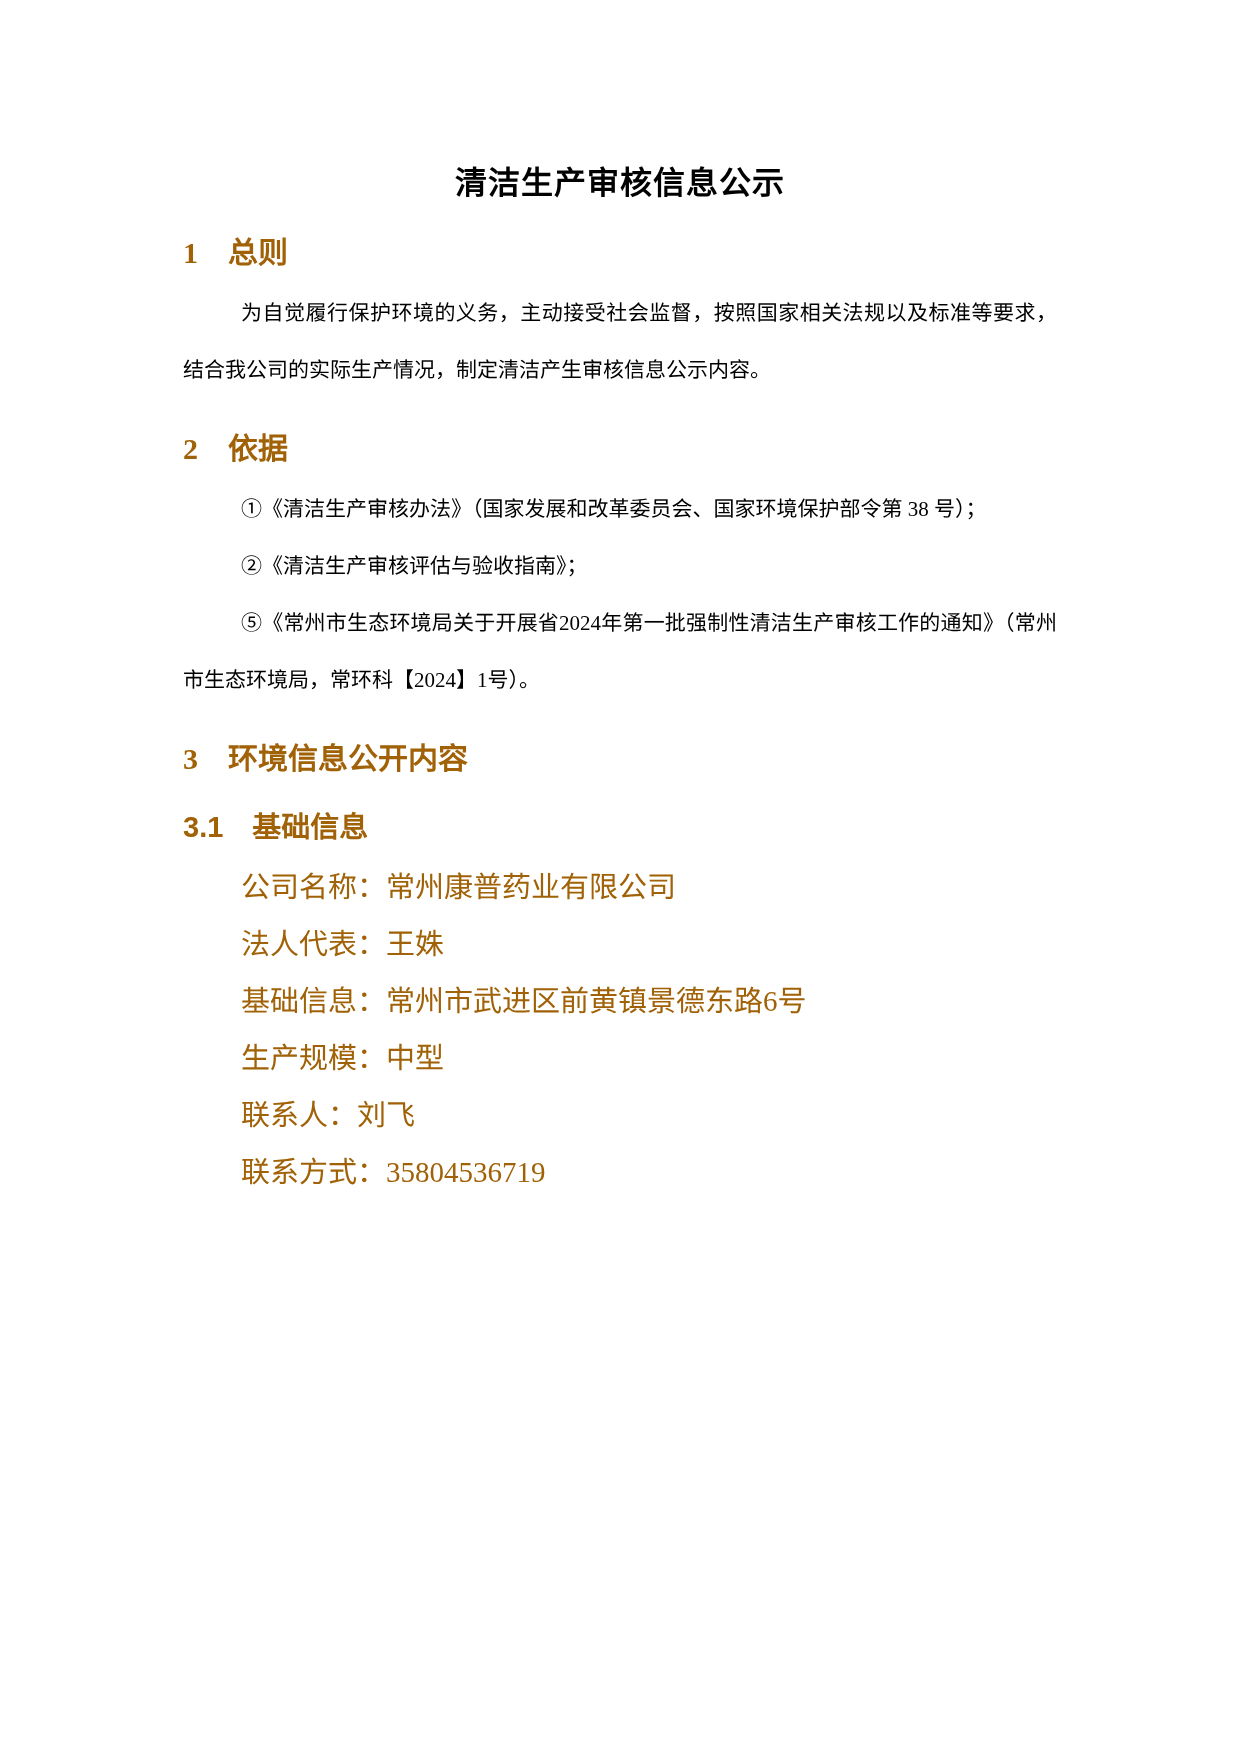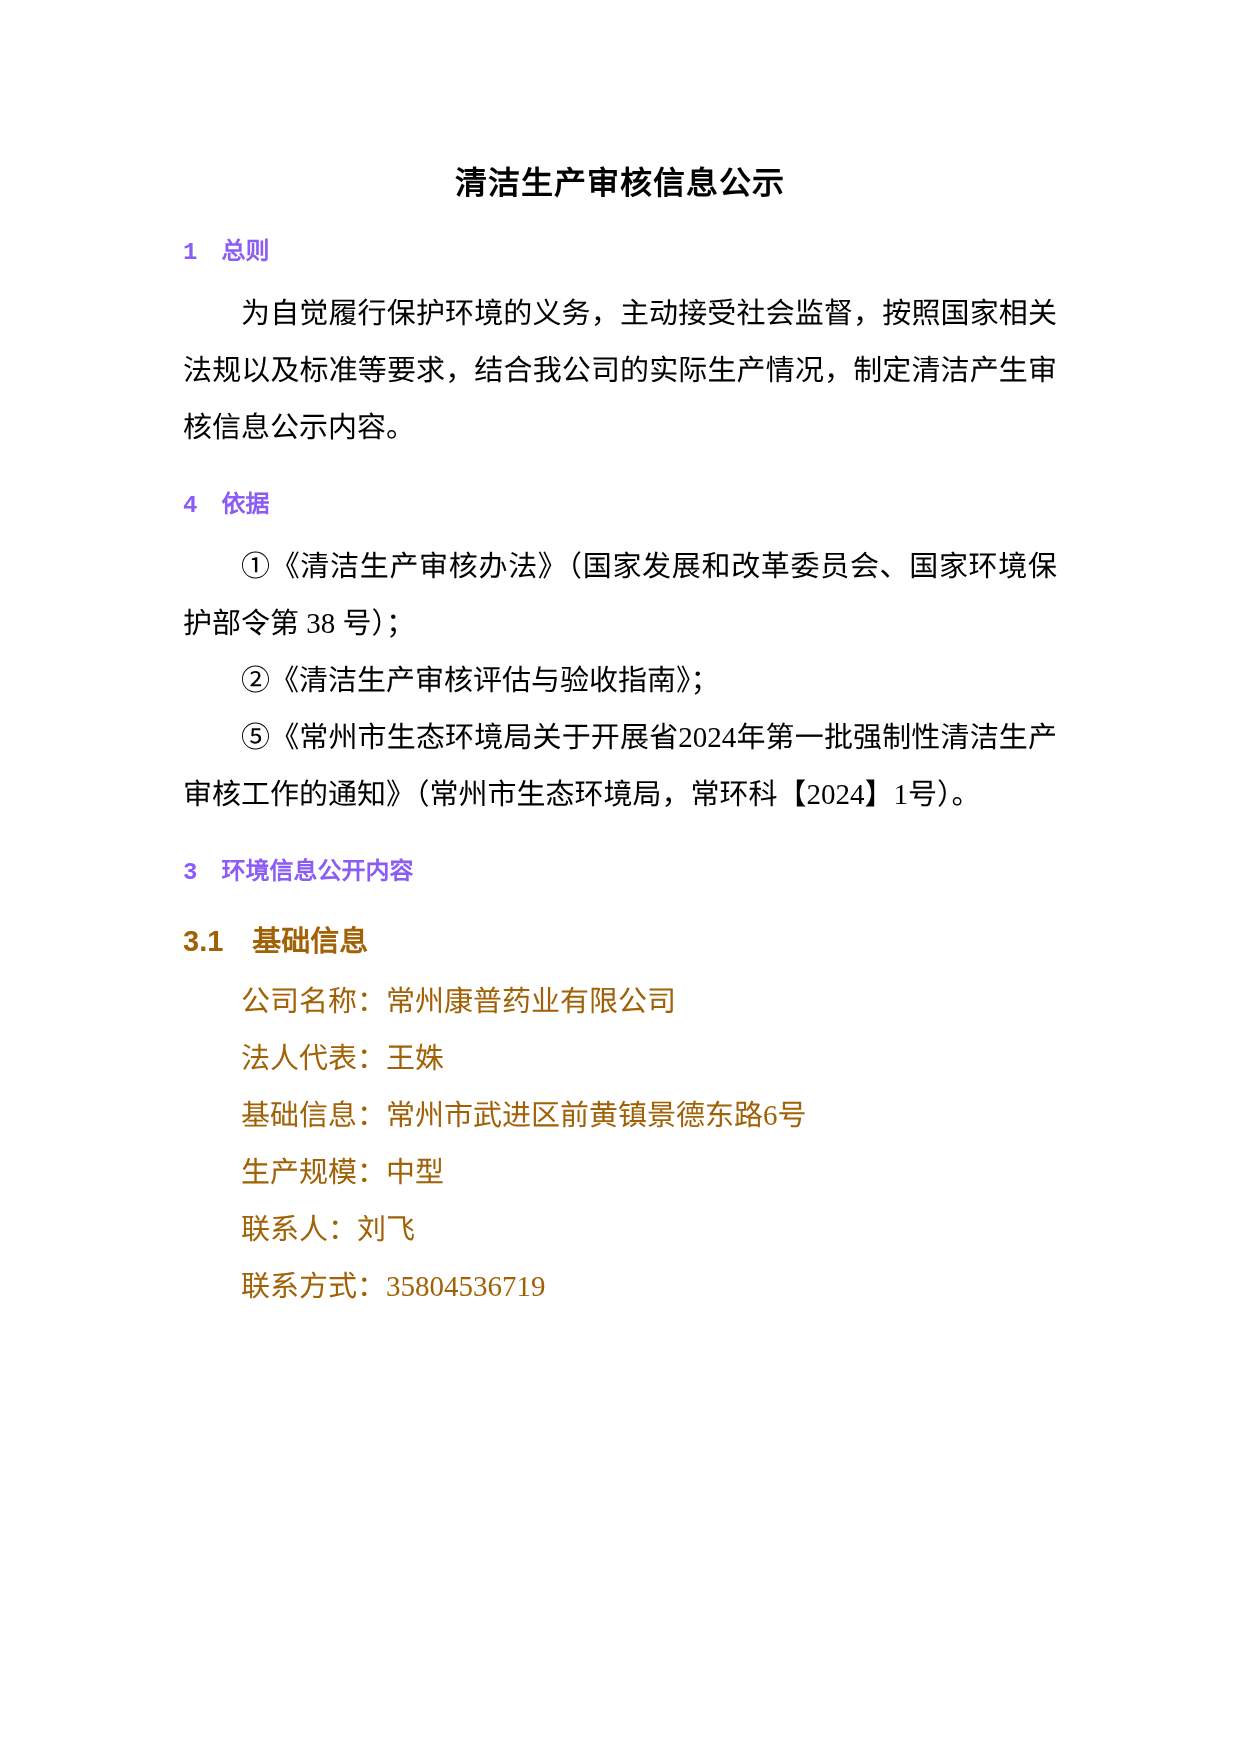--- a/index.html
+++ b/index.html
@@ -23,38 +23,38 @@
     font-family: "Liberation Sans", "DejaVu Sans", sans-serif;
     font-weight: bold;
     font-size: 32px;
     line-height: 40px;
     text-align: center;
     letter-spacing: 1px;
     color: #000000;
   }
   h2.sec-heading {
     margin: 32px 0 14px 0;
-    font-family: Liberation Mono, monospace;
+    font-family: Liberation Serif, serif;
     font-weight: bold;
-    font-size: 24px;
+    font-size: 30px;
     line-height: 36px;
-    color: #8b5cf6;
+    color: #a16207;
   }
   h3.subsec-heading {
     margin: 32px 0 14px 0;
     font-family: "Liberation Sans", "DejaVu Sans", sans-serif;
     font-weight: bold;
     font-size: 29px;
     line-height: 36px;
     color: #a16207;
   }
   p.body-par {
     margin: 0;
     font-family: "Liberation Serif", "DejaVu Serif", serif;
-    font-size: 29px;
+    font-size: 21px;
     line-height: 57px;
     text-align: justify;
     text-align-last: left;
     text-indent: 58px;
     word-break: break-all;
     color: #000000;
   }
   p.info-line {
     margin: 0;
     font-family: "Liberation Serif", "DejaVu Serif", serif;
@@ -68,21 +68,21 @@
 <body>
 
 <div class="page">
 
   <h1 class="doc-title">清洁生产审核信息公示</h1>
 
   <h2 class="sec-heading">1　总则</h2>
 
   <p class="body-par">为自觉履行保护环境的义务，主动接受社会监督，按照国家相关法规以及标准等要求，结合我公司的实际生产情况，制定清洁产生审核信息公示内容。</p>
 
-  <h2 class="sec-heading">4　依据</h2>
+  <h2 class="sec-heading">2　依据</h2>
 
   <div>
     <p class="body-par">①《清洁生产审核办法》（国家发展和改革委员会、国家环境保护部令第 38 号）；</p>
     <p class="body-par">②《清洁生产审核评估与验收指南》；</p>
     <p class="body-par">⑤《常州市生态环境局关于开展省2024年第一批强制性清洁生产审核工作的通知》（常州市生态环境局，常环科【2024】1号）。</p>
   </div>
 
   <h2 class="sec-heading">3　环境信息公开内容</h2>
 
   <h3 class="subsec-heading">3.1　基础信息</h3>

